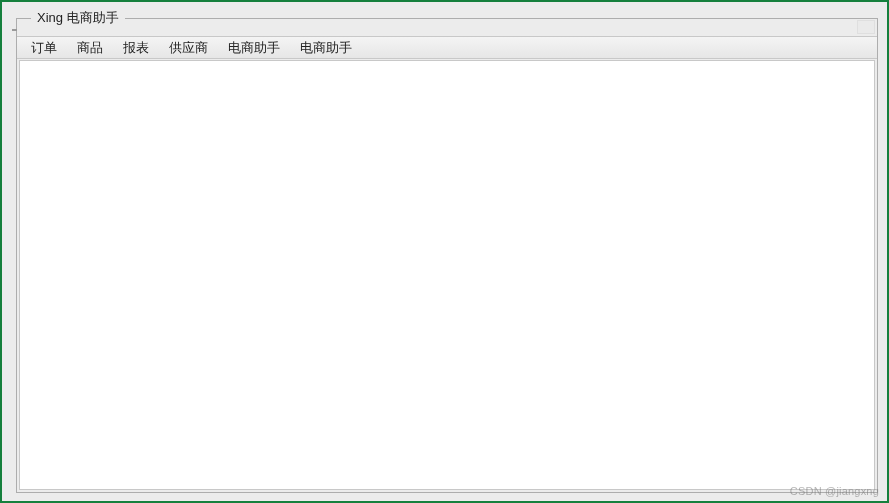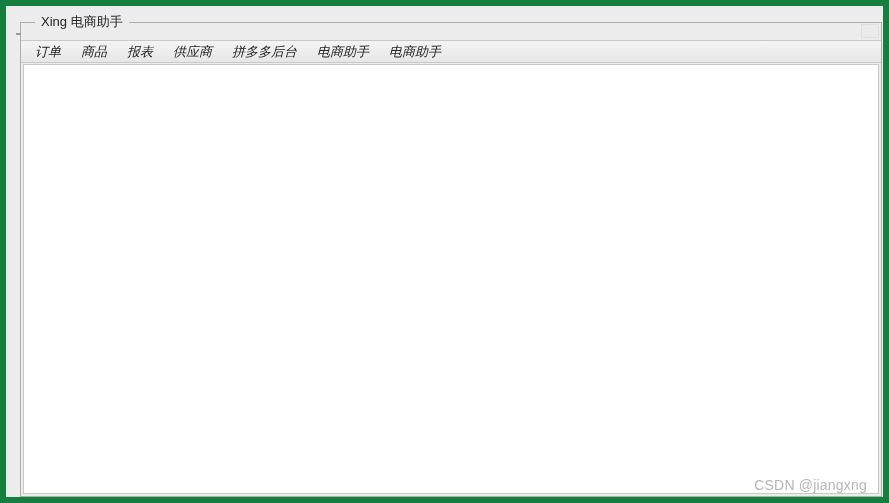--- a/index.html
+++ b/index.html
@@ -9,21 +9,21 @@
     font-family: "Microsoft YaHei", "SimSun", Arial, sans-serif;
     font-size: 13px;
     background: #ececec;
     overflow: hidden;
   }
   .outer-frame {
     position: absolute;
     left: 0; top: 0;
     width: 889px; height: 503px;
     background: #ececec;
-    border: 6px solid #15803d;
+    border: 2px solid #15803d;
   }
   .window {
     position: absolute;
     left: 14px;
     top: 16px;
     width: 862px;
     height: 475px;
     background: #ececec;
     border: 1px solid #adadad;
   }
@@ -60,34 +60,33 @@
     align-items: center;
     padding: 0 4px;
     gap: 0;
   }
   .menu-item {
     padding: 2px 10px;
     font-size: 13px;
     color: #222;
     cursor: default;
     white-space: nowrap;
-    font-style: italic;
   }
   .client-area {
     position: absolute;
     left: 2px; right: 2px;
     top: 41px; bottom: 2px;
     background: #ffffff;
     border: 1px solid #c8c8c8;
   }
   .watermark {
     position: absolute;
-    right: 16px;
+    right: 8px;
     bottom: 4px;
-    font-size: 14px;
+    font-size: 11px;
     color: rgba(120,120,120,0.55);
     font-family: Arial, sans-serif;
     letter-spacing: 0.2px;
   }
   .win-ctrl {
     position: absolute;
     right: 2px;
     top: 1px;
     width: 18px;
     height: 14px;
@@ -107,21 +106,20 @@
     <div class="titlebar">
       <div class="title-notch">Xing 电商助手</div>
       <div class="win-ctrl"></div>
     </div>
 
     <div class="menubar">
       <div class="menu-item">订单</div>
       <div class="menu-item">商品</div>
       <div class="menu-item">报表</div>
       <div class="menu-item">供应商</div>
-      <div class="menu-item">拼多多后台</div>
       <div class="menu-item">电商助手</div>
       <div class="menu-item">电商助手</div>
     </div>
 
     <div class="client-area"></div>
   </div>
 
   <div class="watermark">CSDN @jiangxng</div>
 </div>
 

